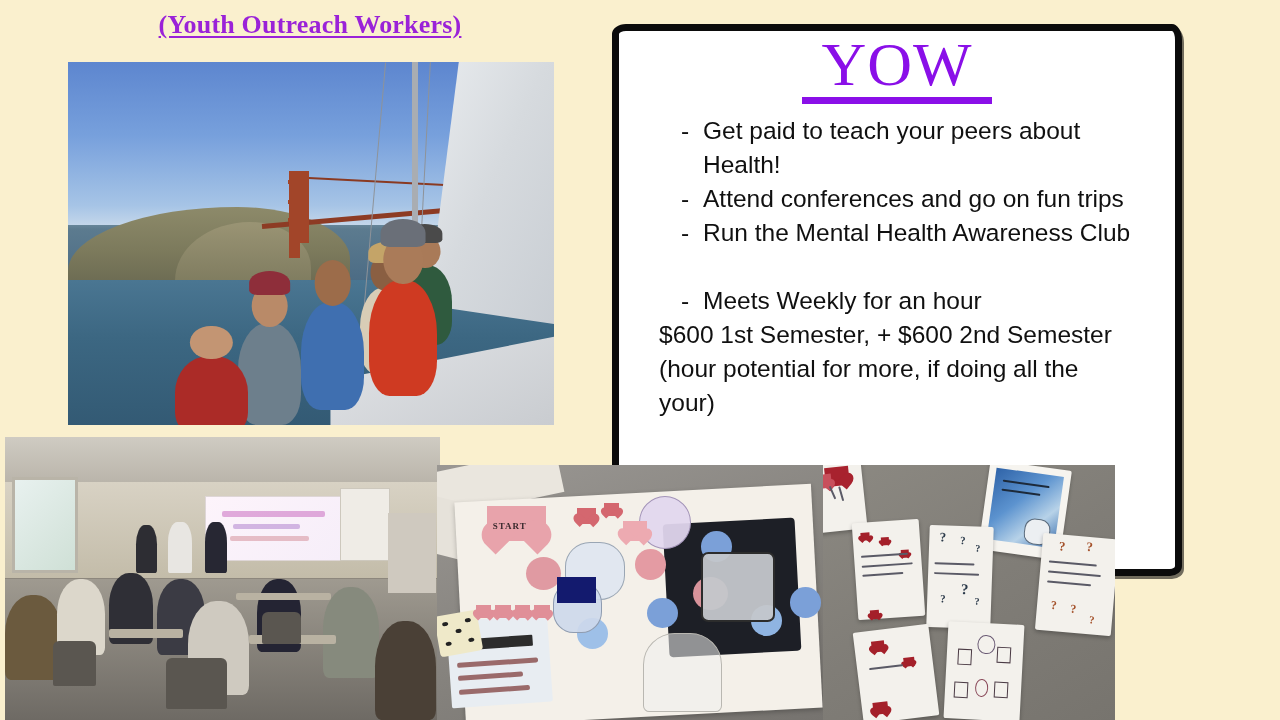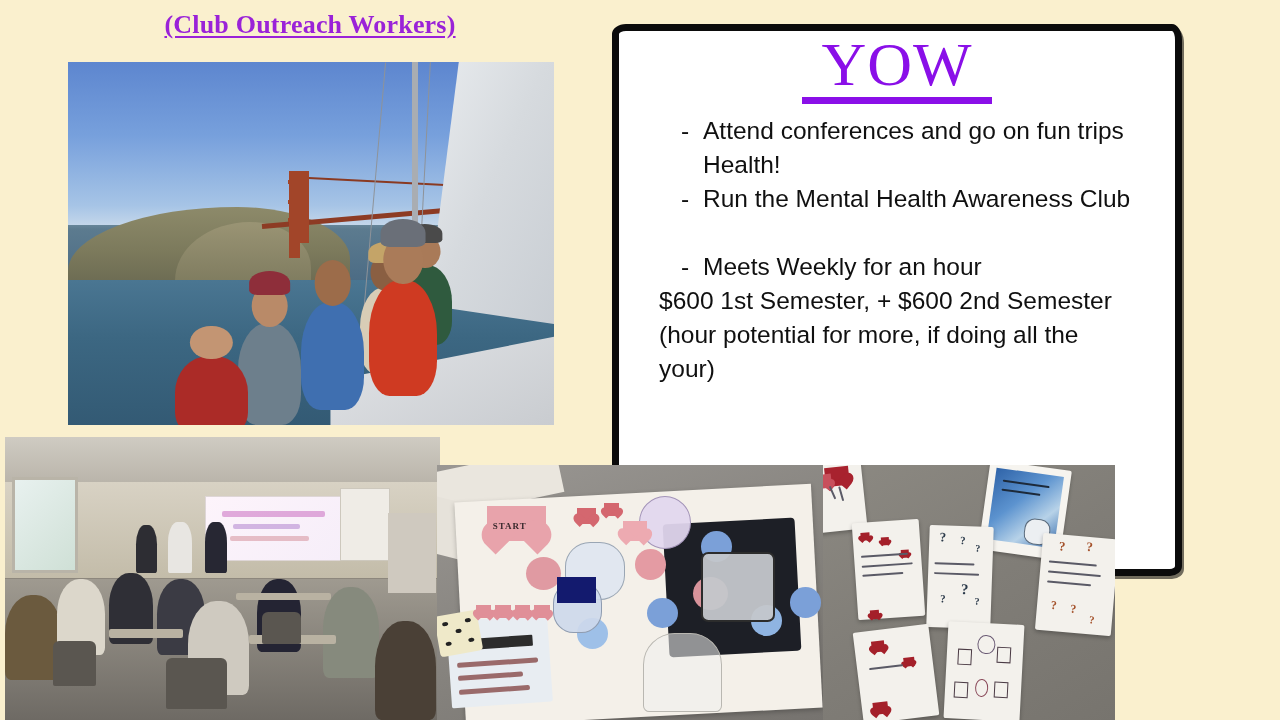--- a/index.html
+++ b/index.html
@@ -275,21 +275,21 @@
     background: inherit;
   }
   .heart:before { left: 0; transform: rotate(-45deg); transform-origin: 100% 100%; }
   .heart:after  { right: 0; transform: rotate(45deg);  transform-origin: 0 100%; }
 </style>
 </head>
 <body>
 
 <div id="slide">
 
-  <div id="slide-title">(Club Outreach Workers)</div>
+  <div id="slide-title">(Youth Outreach Workers)</div>
 
   <div class="photo" id="photo-sailing">
     <div id="sky"></div>
     <div id="hills"></div>
     <div id="hills2"></div>
     <div id="water"></div>
 
     <div id="bridge-cable"></div>
     <div id="bridge-deck"></div>
     <div id="bridge-tower"></div>
@@ -329,24 +329,27 @@
       <div class="hat" style="background:#6a6f78;"></div>
     </div>
   </div>
 
   <div id="info-card">
     <div id="yow-heading">YOW</div>
     <div id="yow-underline"></div>
 
     <div class="bullet-block">
       <div class="bullet-line">
-        <span class="dash">-</span><span>Attend conferences and go on fun trips</span>
+        <span class="dash">-</span><span>Get paid to teach your peers about</span>
       </div>
       <div class="bullet-line bullet-cont">
         <span>Health!</span>
+      </div>
+      <div class="bullet-line">
+        <span class="dash">-</span><span>Attend conferences and go on fun trips</span>
       </div>
       <div class="bullet-line">
         <span class="dash">-</span><span>Run the Mental Health Awareness Club</span>
       </div>
     </div>
 
     <div id="block-two">
       <div class="bullet-line">
         <span class="dash">-</span><span>Meets Weekly for an hour</span>
       </div>

